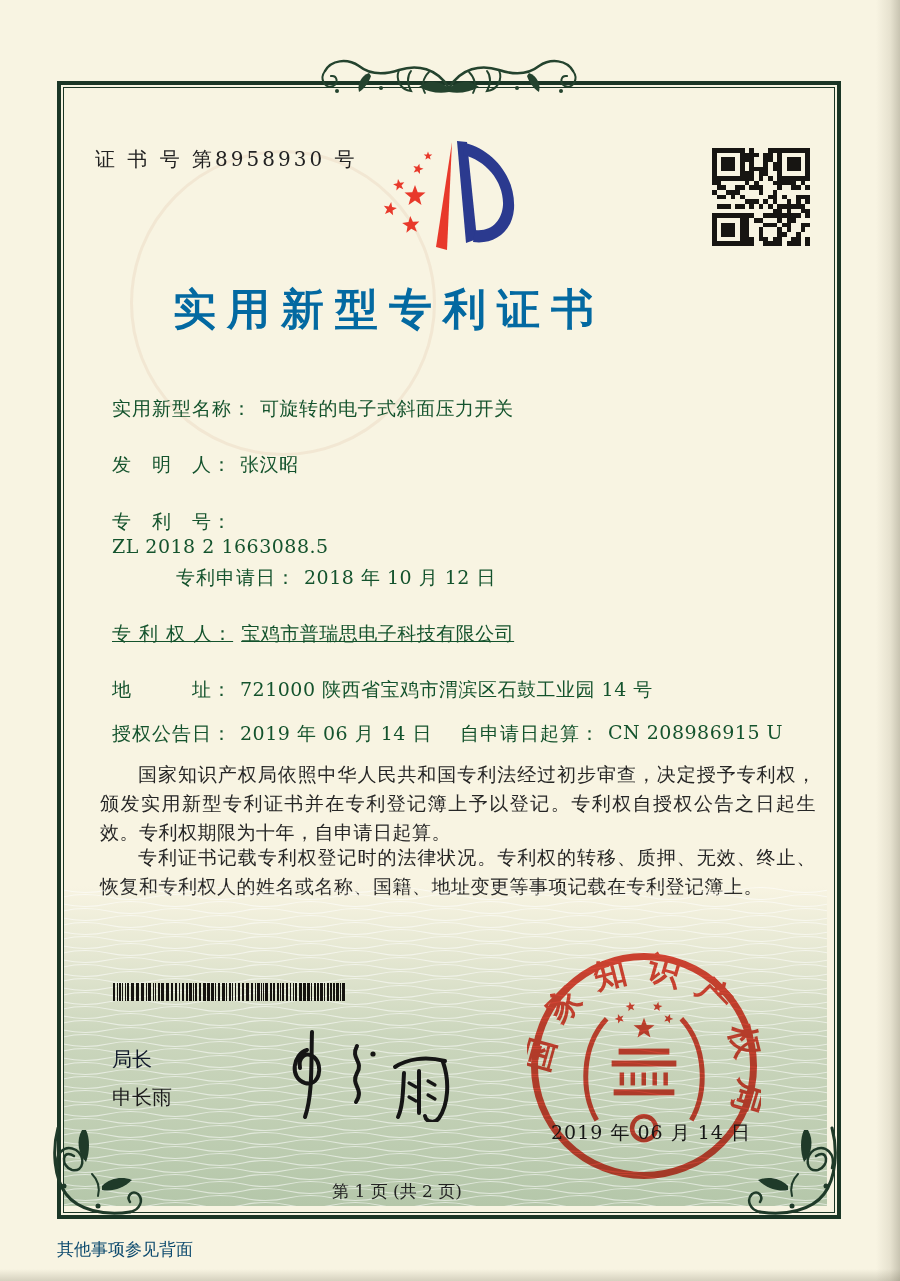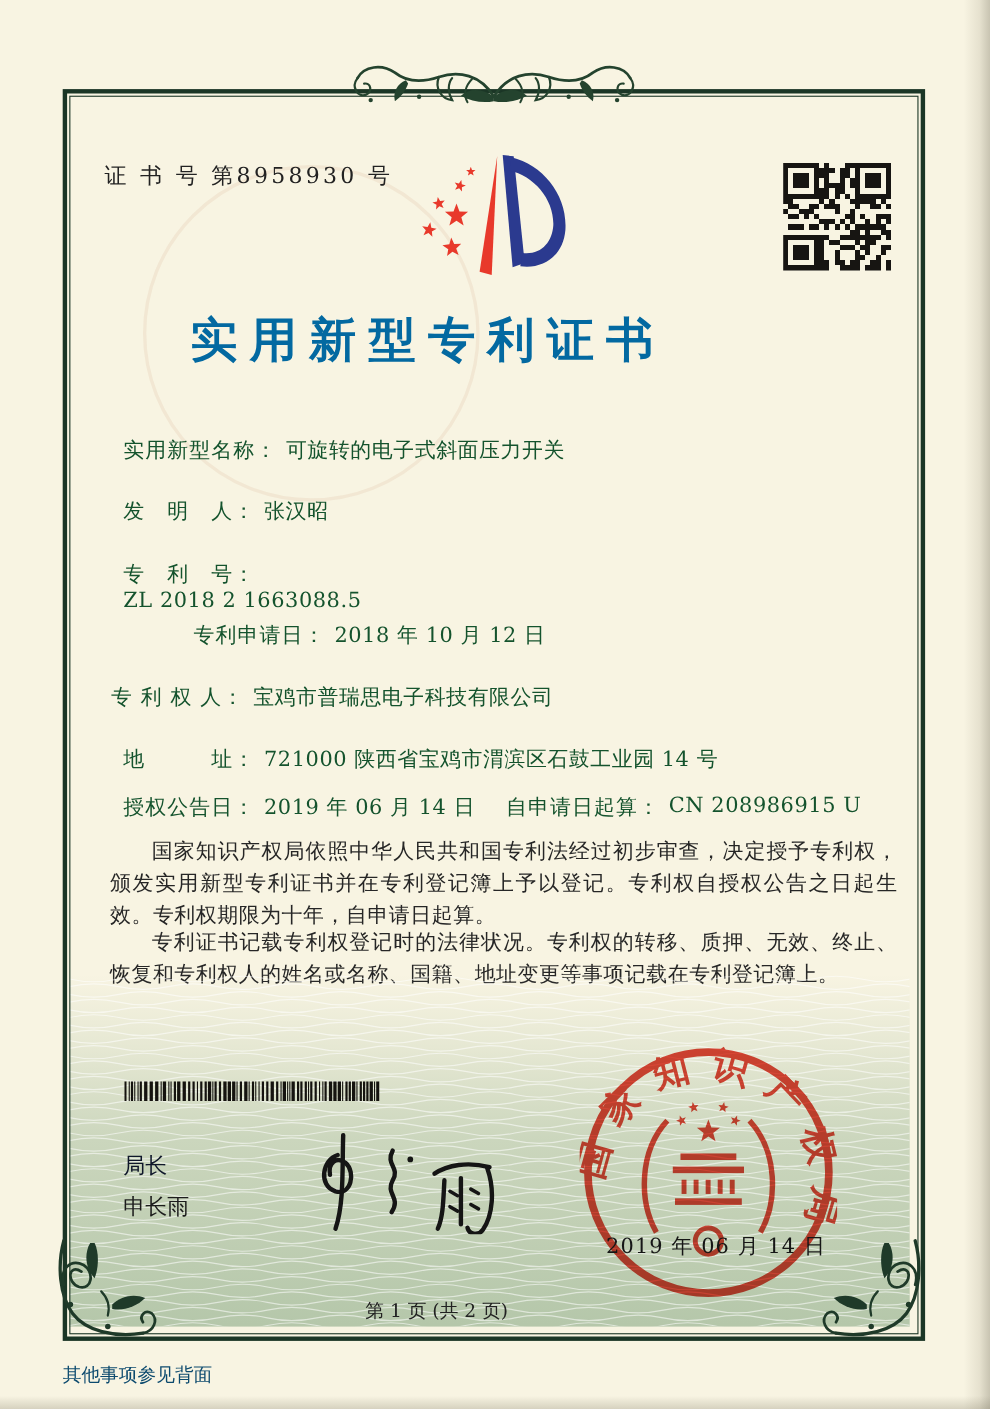--- a/index.html
+++ b/index.html
@@ -23,21 +23,21 @@
   .guilloche svg{display:block;}
   .cert-number{position:absolute;left:95px;top:146px;font-size:20px;letter-spacing:3px;color:#222;}
   .logo{position:absolute;left:373px;top:128px;width:152px;height:146px;}
   .qr{position:absolute;left:712px;top:148px;width:98px;height:98px;}
   .title{position:absolute;left:57px;top:281px;width:664px;text-align:center;
     font-size:43px;font-weight:bold;letter-spacing:11px;color:#0369a1;}
   .field-row{position:absolute;display:flex;font-size:19px;color:#14532d;white-space:nowrap;}
   .field-row .lbl{letter-spacing:1px;margin-right:8px;}
   .field-row .val{letter-spacing:.5px;}
   .r0{left:112px;top:396px;}.r1{left:112px;top:452px;}.r2{left:112px;top:509px;flex-direction:column;}
-  .r3{left:128px;top:565px;margin-left:48px;}.r4{left:101px;top:621px;}.r5{left:112px;top:677px;}
+  .r3{left:128px;top:565px;margin-left:48px;}.r4{left:112px;top:621px;text-decoration:underline;}.r5{left:112px;top:677px;}
   .r6{left:112px;top:721px;}.r7{left:460px;top:721px;}
   .para{position:absolute;left:100px;width:716px;font-size:19px;line-height:29px;
     text-align:justify;text-indent:2em;color:#262626;letter-spacing:.5px;}
   .p1{top:760px;}.p2{top:843px;}
   .signer-title{position:absolute;left:112px;top:1046px;font-size:20px;color:#0f172a;z-index:3;
     font-family:"DejaVu Sans","Liberation Sans",sans-serif;}
   .signer-name{position:absolute;left:112px;top:1084px;font-size:20px;color:#1c1c1c;z-index:3;
     font-family:"DejaVu Sans","Liberation Sans",sans-serif;}
   .signature{position:absolute;left:252px;top:1022px;width:210px;height:100px;z-index:3;}
   .barcode{position:absolute;left:113px;top:983px;width:232px;height:18px;z-index:3;}

